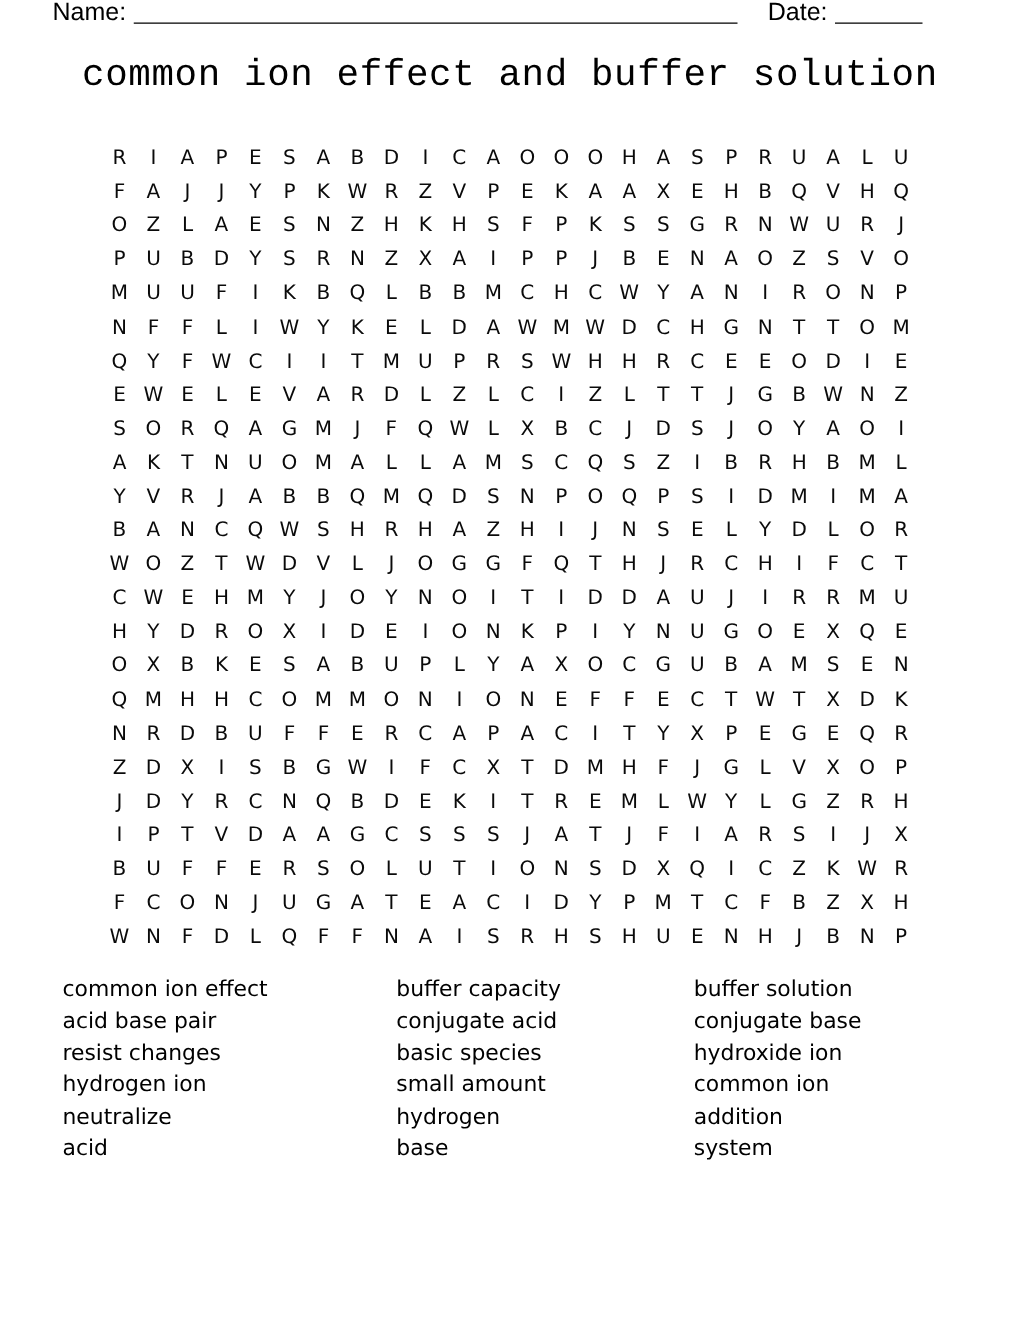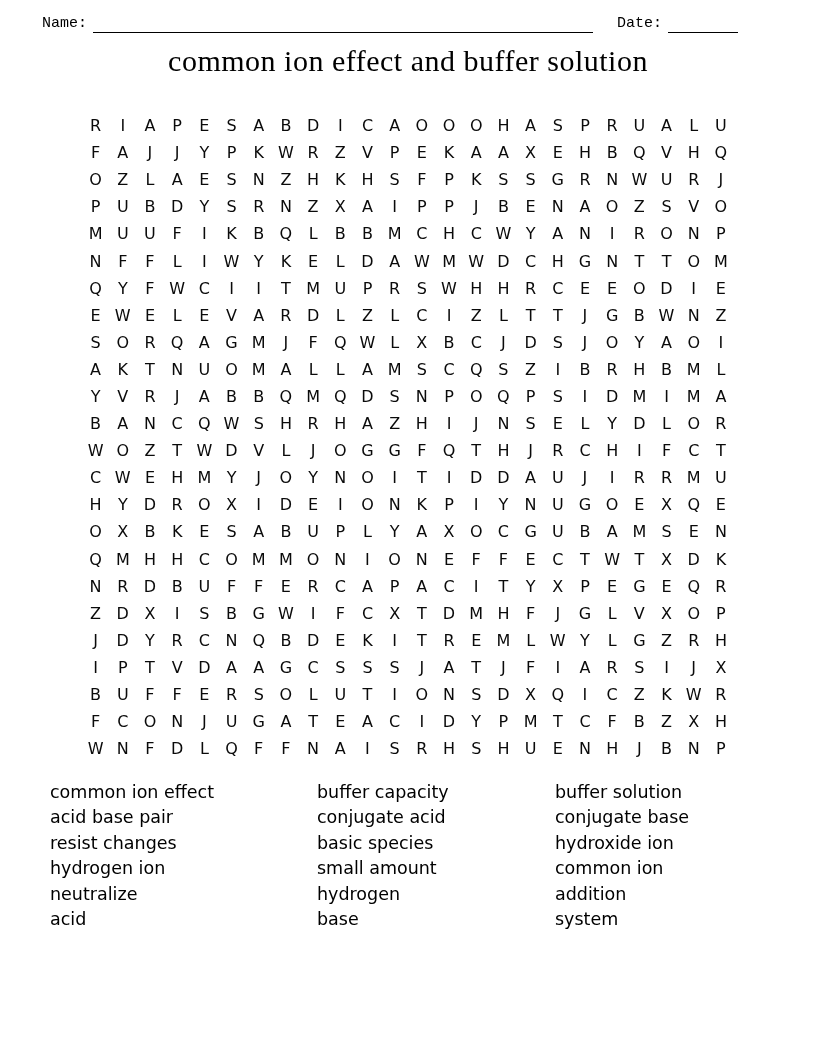--- a/index.html
+++ b/index.html
@@ -11,47 +11,47 @@
     color: #000000;
     font-family: "DejaVu Sans", sans-serif;
     position: relative;
     overflow: hidden;
   }
 
   
   .header {
     position: absolute;
     left: 42px;
-    top: 15px;
+    top: 1px;
     width: 696px;
     display: flex;
     align-items: flex-end;
-    font-family: Liberation Mono, monospace;
-    font-size: 15px;
+    font-family: Liberation Sans, sans-serif;
+    font-size: 20px;
     line-height: 18px;
   }
   .hdr-label { white-space: nowrap; }
   .blank-line {
     display: inline-block;
     border-bottom: 1.5px solid #000;
     height: 17px;
   }
   .name-line { flex: 1 1 auto; margin-left: 6px; }
   .date-label { margin-left: 24px; }
   .date-line { width: 70px; margin-left: 6px; }
 
   
   .title {
     position: absolute;
     top: 44px;
     left: 0;
     width: 100%;
     margin: 0;
     text-align: center;
-    font-family: Liberation Serif, serif;
+    font-family: Liberation Mono, monospace;
     font-weight: 400;
     font-size: 30px;
     letter-spacing: 0.5px;
   }
 
   
   .grid {
     position: absolute;
     left: 82px;
     top: 112px;

